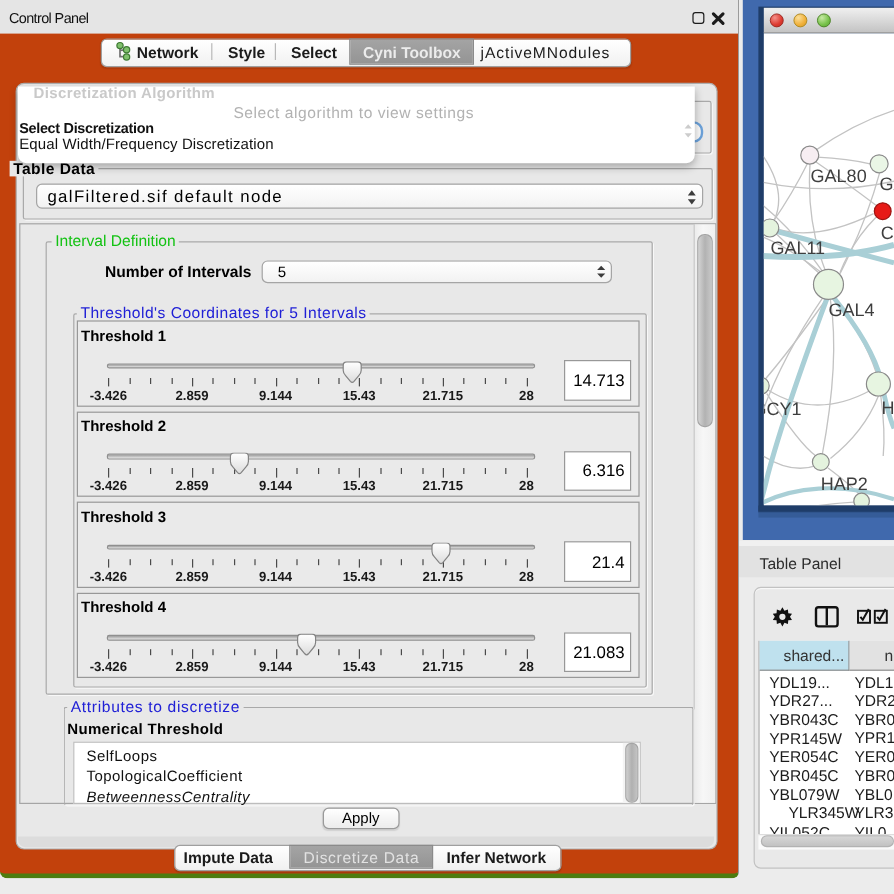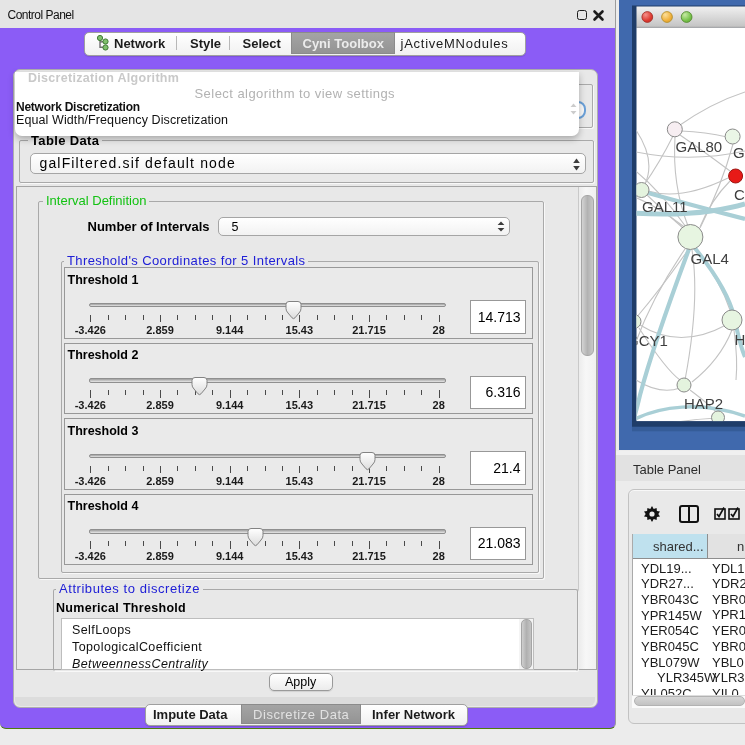--- a/index.html
+++ b/index.html
@@ -6,21 +6,21 @@
 body{width:745px;height:745px;position:relative;overflow:hidden;background:#ececec;
   font-family:"Liberation Sans", sans-serif;}
 .abs{position:absolute;}
 .grouplab{position:absolute;font-size:13px;padding:0 3px;line-height:13px;background:#e8e8e8;}
 .etched{position:absolute;border:1px solid #a9a9a9;box-shadow:1px 1px 0 rgba(255,255,255,0.7);}
 .boldlab{font-weight:bold;color:#000;}
 </style>
 </head>
 <body>
 
-<div class="abs" id="win" style="left:0;top:0;width:615px;height:728px;background:#8b5cf6;border-right:1px solid #9b9b9b;border-bottom:1px solid #4d7c0f;border-radius:0 0 6px 6px;">
+<div class="abs" id="win" style="left:0;top:0;width:615px;height:728px;background:#c2410c;border-right:1px solid #9b9b9b;border-bottom:4px solid #4d7c0f;border-radius:0 0 6px 6px;">
 
   <div class="abs" style="left:0;top:0;width:615px;height:28px;background:#e5e5e5;"></div>
   <div class="abs" style="left:7.5px;top:7.5px;font-size:12px;letter-spacing:-0.5px;color:#111;">Control Panel</div>
 
   <div class="abs" style="left:577px;top:10px;width:8px;height:8px;border:1.6px solid #1c1c1c;border-radius:2.5px;"></div>
   <svg class="abs" style="left:592px;top:9px;" width="13" height="13" viewBox="0 0 13 13">
     <path d="M2.5 2.5 L10.5 10.5 M10.5 2.5 L2.5 10.5" stroke="#1c1c1c" stroke-width="2.6" stroke-linecap="round"></path>
   </svg>
 
   <div class="abs" style="left:84px;top:32px;width:440px;height:22px;border:1px solid #9f9f9f;border-radius:5px;background:linear-gradient(#ffffff,#f1f1f1);box-shadow:0 1px 1px rgba(0,0,0,0.12);"></div>
@@ -41,21 +41,21 @@
   <div class="abs" style="left:400.5px;top:36px;font-size:13px;font-weight:normal;letter-spacing:0.75px;color:#1b1b1b;">jActiveMNodules</div>
 
   <div class="abs" style="left:13px;top:69px;width:584.5px;height:639px;background:#e8e8e8;border:1px solid #aeaeae;border-radius:7px;box-sizing:border-box;"></div>
   <div class="abs" style="left:15px;top:697px;width:580px;height:9px;background:#dcdcdc;border-radius:0 0 6px 6px;"></div>
 
   <div class="etched" style="left:19px;top:84px;width:572px;height:42px;border-radius:2px;"></div>
 
   <div class="abs" style="left:558px;top:100.5px;width:28px;height:18px;border:2.5px solid #6ba1d9;border-radius:8px;background:#fafafa;box-sizing:border-box;"></div>
 
   <div class="etched" style="left:19px;top:140px;width:573px;height:41px;border-radius:2px;"></div>
-  <div class="grouplab boldlab" style="left:28px;top:134px;font-size:13px;letter-spacing:0.35px;background:#e8e8e8;">Table Data</div>
+  <div class="grouplab boldlab" style="left:8px;top:134px;font-size:13px;letter-spacing:0.35px;background:#e8e8e8;">Table Data</div>
 
   <div class="abs" style="left:29.5px;top:153px;width:556px;height:21px;background:linear-gradient(#ffffff,#f2f2f2);border:1px solid #a5a5a5;border-radius:5px;box-sizing:border-box;box-shadow:inset 0 1px 0 #fff;"></div>
   <div class="abs" style="left:39.5px;top:155px;font-size:14px;letter-spacing:1.15px;color:#000;">galFiltered.sif default node</div>
   <svg class="abs" style="left:571.5px;top:158px;" width="9" height="13" viewBox="0 0 9 13">
     <path d="M4.5 0.5 L7.8 5 L1.2 5 Z" fill="#3c3c3c"></path>
     <path d="M4.5 12.5 L7.8 8 L1.2 8 Z" fill="#3c3c3c"></path>
   </svg>
 
   <div class="abs" style="left:16px;top:186px;width:580.5px;height:484px;border:1px solid #a5a5a5;box-sizing:border-box;background:#e8e8e8;"></div>
 
@@ -264,21 +264,21 @@
   <div class="abs" style="left:372px;top:707px;font-size:13px;font-weight:bold;color:#1b1b1b;">Infer Network</div>
 </div>
 
 <div class="abs" style="left:15px;top:72px;width:563.5px;height:63.5px;background:#fff;border-radius:0 0 7px 7px;box-shadow:0 3px 7px rgba(0,0,0,0.28);"></div>
 <div class="abs" style="left:28px;top:70.5px;font-size:12.5px;font-weight:bold;letter-spacing:0.3px;color:#c9c9c9;">Discretization Algorithm</div>
 <svg class="abs" style="left:569px;top:103px;" width="9" height="12" viewBox="0 0 9 12">
   <path d="M4.5 0.5 L7.5 4 L1.5 4 Z" fill="#cccccc"></path>
   <path d="M4.5 11.5 L7.5 8 L1.5 8 Z" fill="#cccccc"></path>
 </svg>
 <div class="abs" style="left:194.5px;top:86px;font-size:13px;letter-spacing:0.45px;color:#b2b2b2;">Select algorithm to view settings</div>
-<div class="abs" style="left:16px;top:100px;font-size:12px;font-weight:bold;letter-spacing:-0.25px;color:#111;">Network Discretization</div>
+<div class="abs" style="left:16px;top:100px;font-size:12px;font-weight:bold;letter-spacing:-0.25px;color:#111;">Select Discretization</div>
 <div class="abs" style="left:16px;top:112.5px;font-size:12.5px;letter-spacing:0.1px;color:#111;">Equal Width/Frequency Discretization</div>
 
 <svg class="abs" style="left:616px;top:0;" width="129" height="451" viewBox="0 0 129 451">
   <rect x="0" y="0" width="129" height="451" fill="#ececec"></rect>
   <rect x="3" y="0" width="126" height="450" fill="#4069ad"></rect>
   <defs>
     <linearGradient id="tbar" x1="0" y1="0" x2="0" y2="1">
       <stop offset="0" stop-color="#f0f0f0"></stop>
         <stop offset="1" stop-color="#c2c2c2"></stop>
     </linearGradient>

